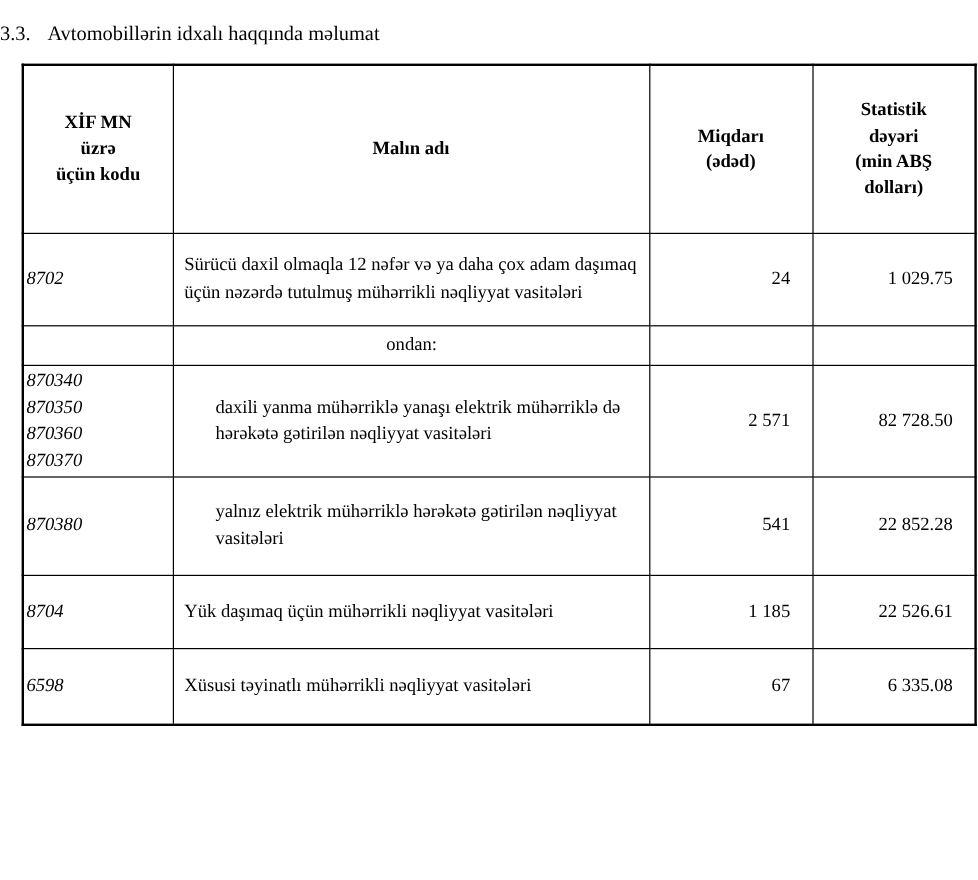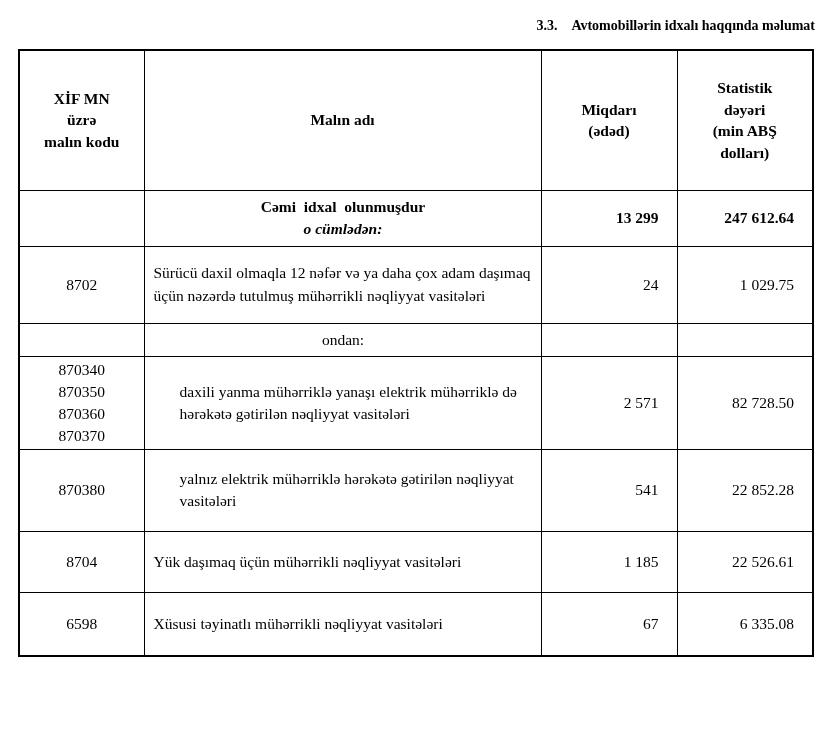--- a/index.html
+++ b/index.html
@@ -6,23 +6,23 @@
   body { font-family: "Liberation Serif", serif; color: #000; }
   .page {
     width: 815px;
     height: 733px;
     background: #fff;
     box-sizing: border-box;
     padding-top: 18px;
     position: relative;
   }
   .title {
-    text-align: right;
-    font-size: 14px;
-    font-weight: bold;
+    text-align: left;
+    font-size: 17px;
+    font-weight: normal;
     margin: 0 0 15px 0;
     white-space: pre;
   }
   .title .title-text { margin-left: 14px; }
   table.imports {
     border-collapse: collapse;
     table-layout: fixed;
     margin-left: 18px;
     width: 794px;
     border: 2px solid #000;
@@ -34,25 +34,26 @@
   }
   table.imports th {
     font-weight: bold;
     text-align: center;
     vertical-align: middle;
     white-space: pre-line;
     line-height: 1.4;
     padding: 4px 4px;
   }
   td.code {
-    text-align: center;
+    text-align: left;
     vertical-align: middle;
     white-space: pre-line;
     line-height: 1.42;
     padding: 2px 2px;
+    font-style: italic;
   }
   td.name {
     text-align: left;
     vertical-align: middle;
     line-height: 1.45;
     padding: 5px 8px 5px 9px;
   }
   td.name.indent { padding-left: 35px; }
   td.name.center { text-align: center; }
   td.num {
@@ -85,41 +86,32 @@
     <colgroup>
       <col style="width:125px">
       <col style="width:397px">
       <col style="width:136px">
       <col style="width:136px">
     </colgroup>
     <thead>
       <tr class="r-header">
         <th>XİF MN
 üzrə
-malın kodu</th>
+üçün kodu</th>
         <th>Malın adı</th>
         <th>Miqdarı
 (ədəd)</th>
         <th>Statistik
 dəyəri
 (min ABŞ
 dolları)</th>
       </tr>
     </thead>
     <tbody>
 
-      <tr class="r0">
-        <td class="code"></td>
-        <td class="name center">
-          <div class="bold summary-name">Cəmi  idxal  olunmuşdur</div>
-          <div class="bold italic">o cümlədən:</div>
-        </td>
-        <td class="num bold">13 299</td>
-        <td class="num bold">247 612.64</td>
-      </tr>
 
       <tr class="r1">
         <td class="code">8702</td>
         <td class="name">Sürücü daxil olmaqla 12 nəfər və ya daha çox adam daşımaq üçün nəzərdə tutulmuş mühərrikli nəqliyyat vasitələri</td>
         <td class="num">24</td>
         <td class="num">1 029.75</td>
       </tr>
 
 
       <tr class="r3">

